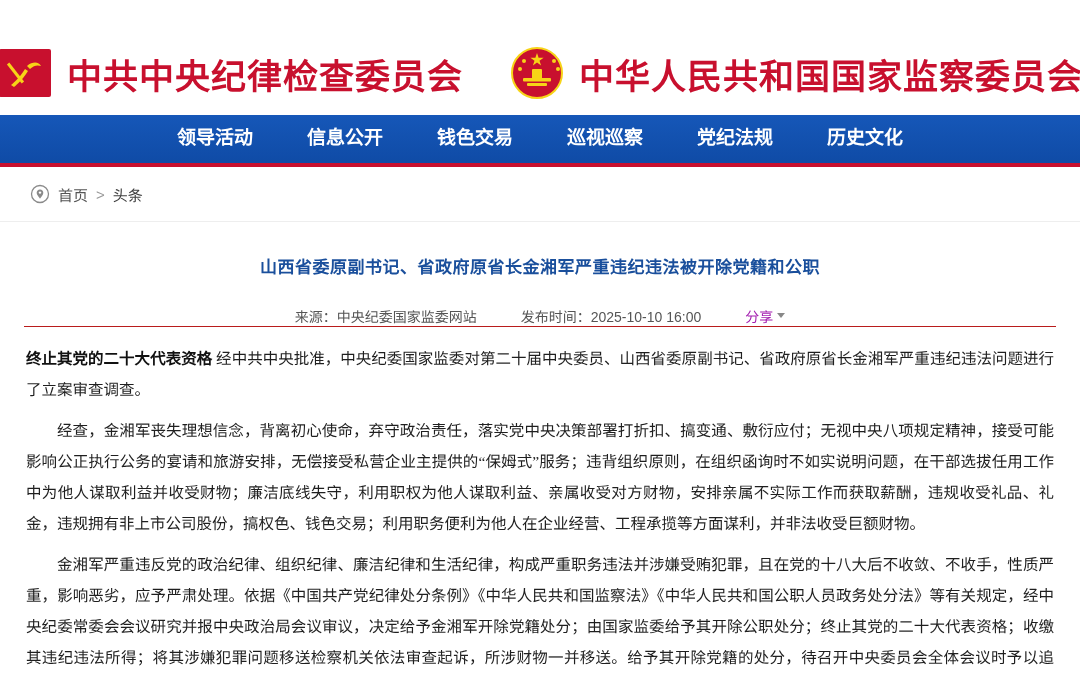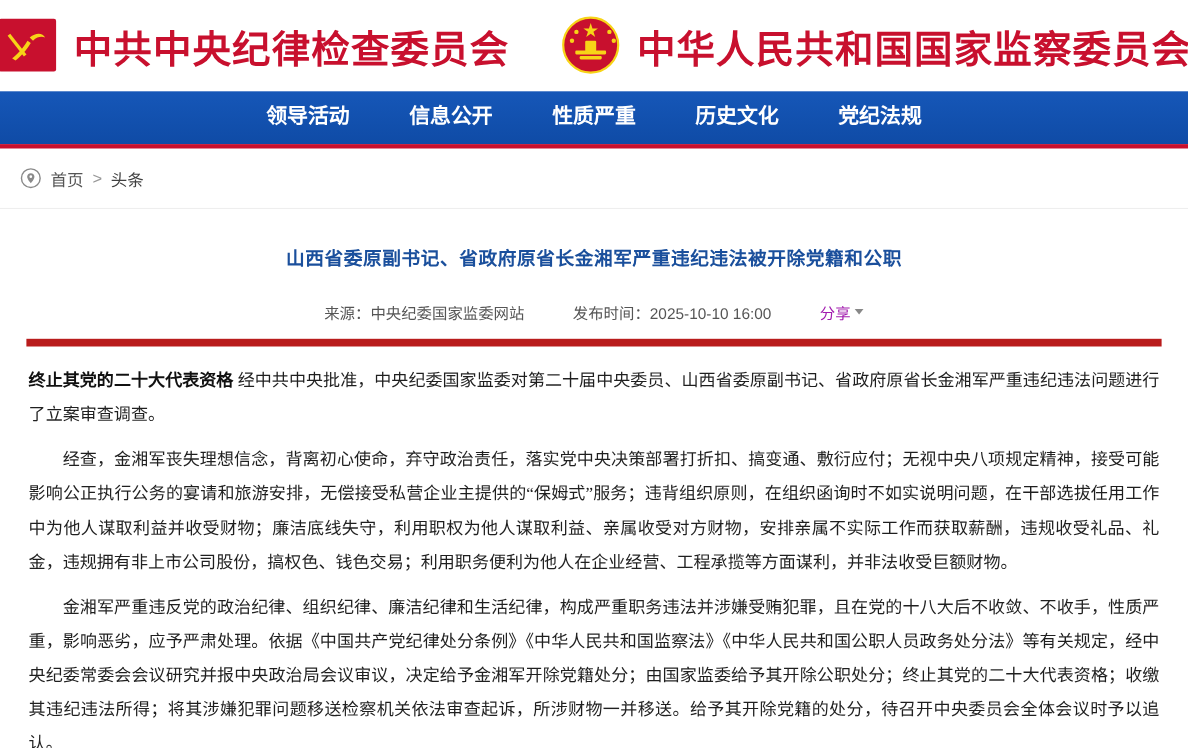--- a/index.html
+++ b/index.html
@@ -18,20 +18,21 @@
 
   
   .masthead {
     height: 82px;
     display: flex;
     align-items: center;
     justify-content: center;
     gap: 46px;
     background: #ffffff;
     border-bottom: 1px solid #ffffff;
+    margin-top: 32px;
   }
   .brand {
     display: flex;
     align-items: center;
     gap: 14px;
   }
   .emblem {
     width: 56px;
     height: 56px;
     flex: 0 0 56px;
@@ -66,21 +67,21 @@
     cursor: pointer;
     white-space: nowrap;
   }
 
   
   .breadcrumb {
     height: 54px;
     display: flex;
     align-items: center;
     gap: 8px;
-    padding: 0 18px;
+    padding: 0 30px;
     font-size: 15px;
     color: #555;
     border-bottom: 1px solid #eeeeee;
   }
   .pin-icon { width: 20px; height: 20px; display:block; }
   .crumb-link { color: #555; cursor: pointer; }
   .crumb-sep { color: #999; }
   .crumb-current { color: #404040; cursor: pointer; }
 
   
@@ -97,22 +98,21 @@
     margin: 8px 0 26px 0;
     line-height: 1.4;
   }
   .meta-row {
     display: flex;
     align-items: center;
     justify-content: center;
     gap: 44px;
     font-size: 14px;
     color: #555;
-    padding-bottom: 14px;
-    border-bottom: 7px solid #b91c1c;
+    border-bottom: 1px solid #b91c1c;
   }
   .meta-item { white-space: nowrap; }
   .meta-item .meta-label { color: #555; }
   .meta-item .meta-value { color: #555; }
   .share {
     display: flex;
     align-items: center;
     gap: 4px;
     cursor: pointer;
     color: #a21caf;
@@ -181,23 +181,24 @@
       </svg>
     </span>
     <span class="brand-text">中华人民共和国国家监察委员会</span>
   </div>
 
 </div>
 
 <nav class="navbar">
   <div class="nav-item">领导活动</div>
   <div class="nav-item">信息公开</div>
-  <div class="nav-item">性质严重</div>
+  <div class="nav-item">钱色交易</div>
+  <div class="nav-item">巡视巡察</div>
+  <div class="nav-item">党纪法规</div>
   <div class="nav-item">历史文化</div>
-  <div class="nav-item">党纪法规</div>
 </nav>
 
 <div class="breadcrumb">
   <span>
     <svg class="pin-icon" viewBox="0 0 20 20" xmlns="http://www.w3.org/2000/svg">
       <circle cx="10" cy="10" r="8.5" fill="none" stroke="#8a8a8a" stroke-width="1.3"></circle>
       <path d="M10 5.5 C8 5.5 6.7 7 6.7 8.7 C6.7 11 10 14.5 10 14.5 C10 14.5 13.3 11 13.3 8.7 C13.3 7 12 5.5 10 5.5 Z" fill="#8a8a8a"></path>
       <circle cx="10" cy="8.6" r="1.2" fill="#ffffff"></circle>
     </svg>
   </span>

